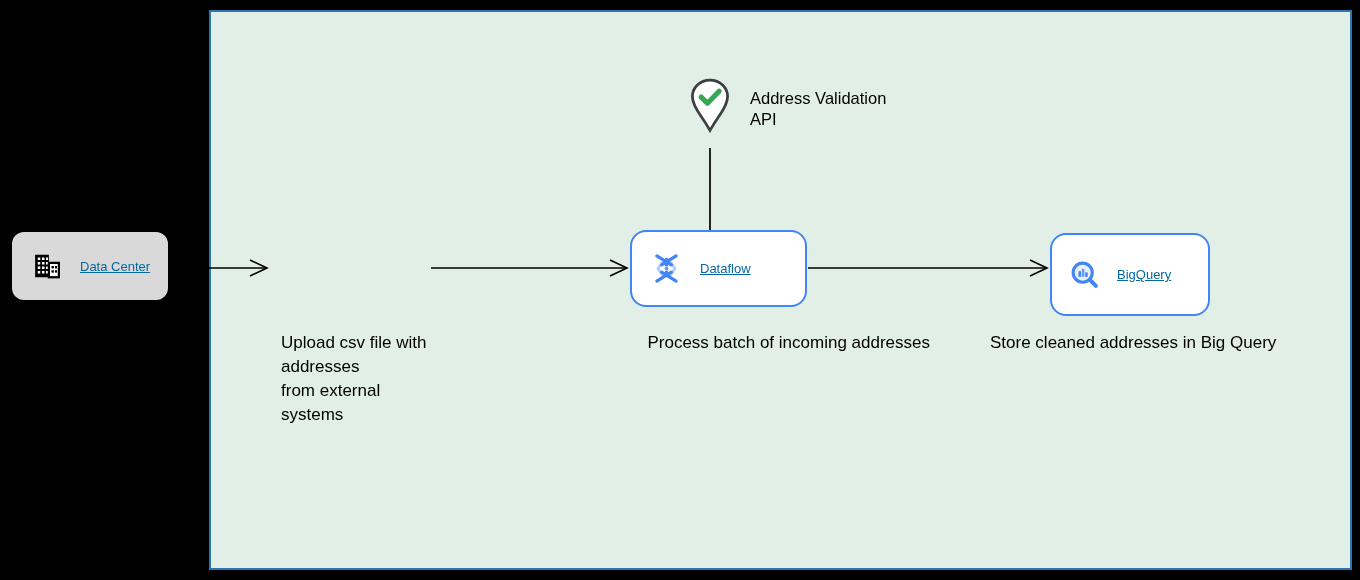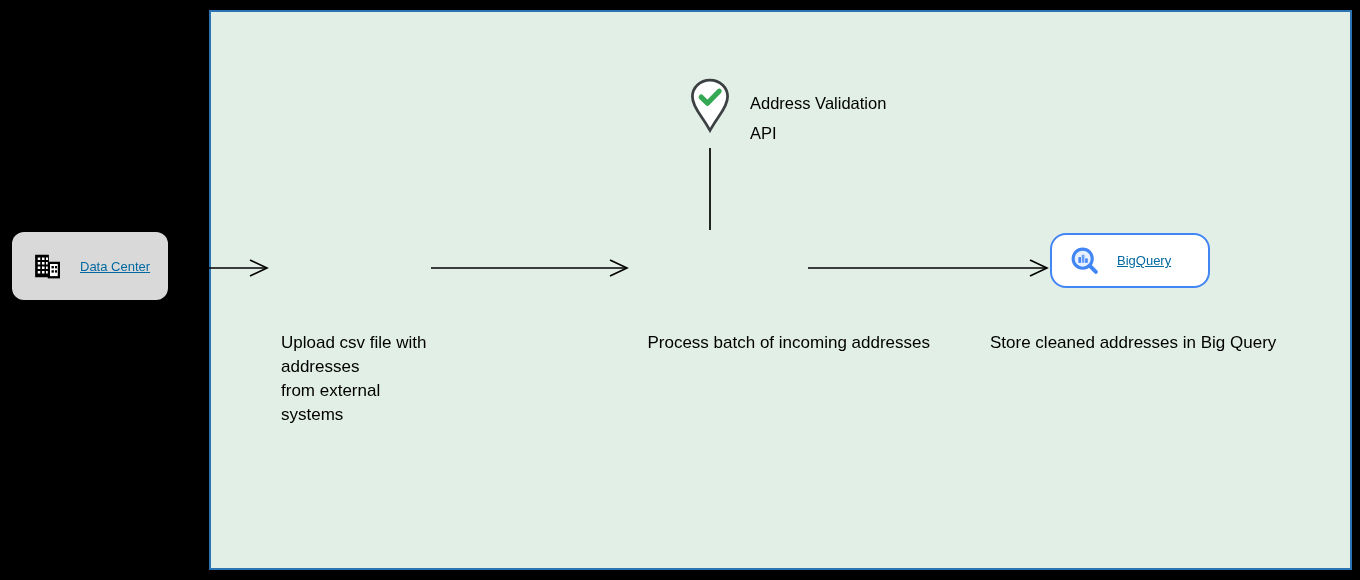--- a/index.html
+++ b/index.html
@@ -41,38 +41,38 @@
     background: #d9d9d9; border: none; border-radius: 12px;
   }
   #node-data-center .icon { margin-left: 20px; }
   #node-data-center .label { margin-left: 18px; }
   #node-cloud-storage { left: 270px; top: 233px; width: 160px; height: 69px; }
   #node-cloud-storage .icon { margin-left: 17px; }
   #node-cloud-storage .label { margin-left: 16px; }
   #node-dataflow { left: 630px; top: 230px; width: 177px; height: 77px; }
   #node-dataflow .icon { margin-left: 18px; }
   #node-dataflow .label { margin-left: 17px; }
-  #node-bigquery { left: 1050px; top: 233px; width: 160px; height: 55px; text-align: center; }
+  #node-bigquery { left: 1050px; top: 233px; width: 160px; height: 83px; text-align: center; }
   #node-bigquery .icon { margin-left: 17px; }
   #node-bigquery .label { margin-left: 17px; }
   .caption {
     position: absolute;
     font-size: 17px;
     line-height: 24px;
     color: #000;
     white-space: pre-line;
   }
   #caption-upload { left: 281px; top: 331px; width: 230px; }
   #caption-process { left: 570px; top: 331px; width: 360px; text-align: right; }
   #caption-store { left: 990px; top: 331px; width: 360px; }
   .annotation {
     position: absolute;
     left: 750px; top: 88px;
     font-size: 16.5px;
-    line-height: 30px;
+    line-height: 21px;
     color: #000;
     white-space: pre-line;
   }
   .pin { position: absolute; left: 688px; top: 77px; width: 44px; height: 57px; }
 </style>
 </head>
 <body>
 
 <div id="canvas">
 
@@ -120,20 +120,41 @@
         <rect x="15.6" y="12" width="1.9" height="1.9" fill="#000"></rect>
           <rect x="18.4" y="12" width="1.6" height="1.9" fill="#000"></rect>
         <rect x="15.6" y="15.4" width="1.9" height="1.9" fill="#000"></rect>
           <rect x="18.4" y="15.4" width="1.6" height="1.9" fill="#000"></rect>
       </svg>
     </span>
     <span class="label">Data Center</span>
   </div>
 
 
+  <div class="node" id="node-dataflow">
+    <span class="icon">
+      <svg width="33" height="33" viewBox="0 0 24 24">
+        <g stroke="#aecbfa" stroke-width="2" fill="none" stroke-linecap="round" stroke-linejoin="round">
+          <path d="M8.8,7.6 L5.8,12 L8.8,16.4"></path>
+          <path d="M15.2,7.6 L18.2,12 L15.2,16.4"></path>
+        </g>
+        <g stroke="#4285f4" stroke-width="2.3" fill="none" stroke-linecap="round">
+          <path d="M5,2.8 L15.5,9.4"></path>
+          <path d="M19,2.8 L8.5,9.4"></path>
+          <path d="M5,21.2 L15.5,14.6"></path>
+          <path d="M19,21.2 L8.5,14.6"></path>
+        </g>
+        <circle cx="12" cy="5.6" r="1.4" fill="#4285f4"></circle>
+        <circle cx="12" cy="9.2" r="1.4" fill="#4285f4"></circle>
+        <circle cx="12" cy="12" r="1.4" fill="#669df6"></circle>
+        <circle cx="12" cy="14.8" r="1.4" fill="#4285f4"></circle>
+      </svg>
+    </span>
+    <span class="label">Dataflow</span>
+  </div>
 
   <div class="node" id="node-bigquery">
     <span class="icon">
       <svg width="31" height="31" viewBox="0 0 24 24">
         <circle cx="10.6" cy="10.6" r="7.4" fill="#e8f0fe" stroke="#4285f4" stroke-width="2.4"></circle>
         <rect x="7.3" y="9.4" width="2" height="4.4" fill="#4285f4"></rect>
         <rect x="9.9" y="7.6" width="2" height="6.2" fill="#669df6"></rect>
         <rect x="12.5" y="10.4" width="2" height="3.4" fill="#4285f4"></rect>
         <path d="M16.2,16.2 L20.8,20.8" stroke="#4285f4" stroke-width="3.1" stroke-linecap="round"></path>
       </svg>

